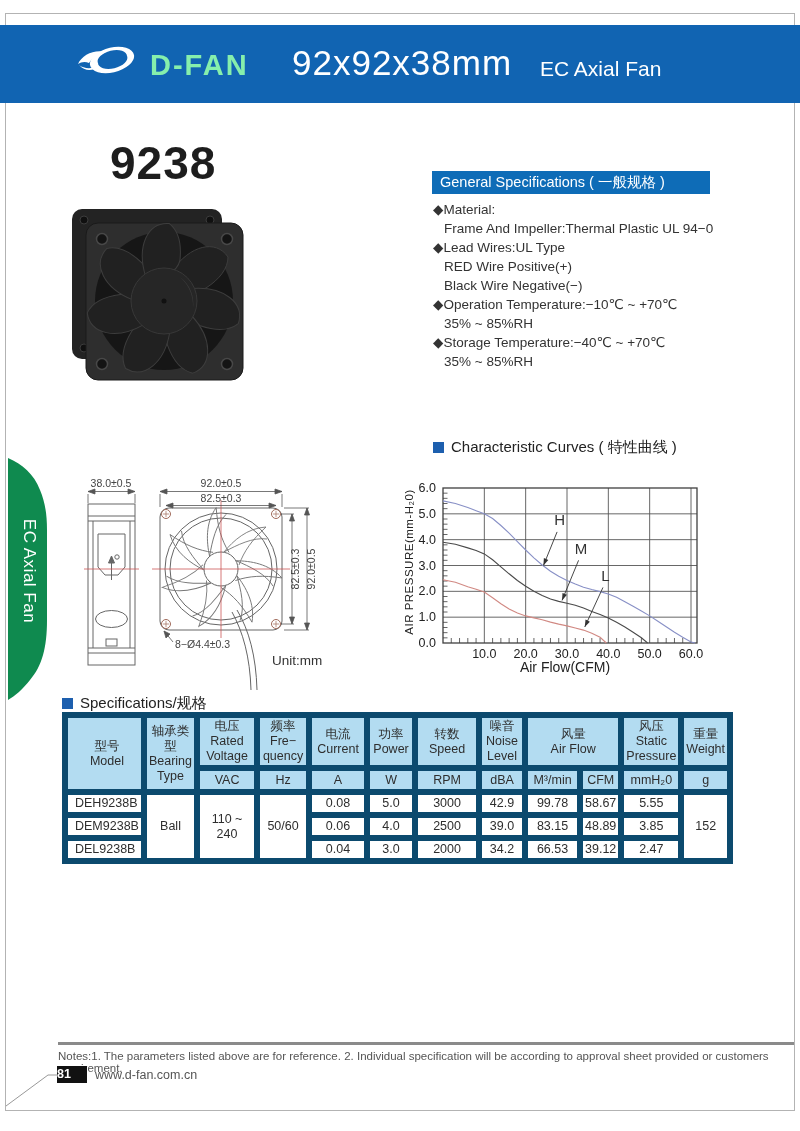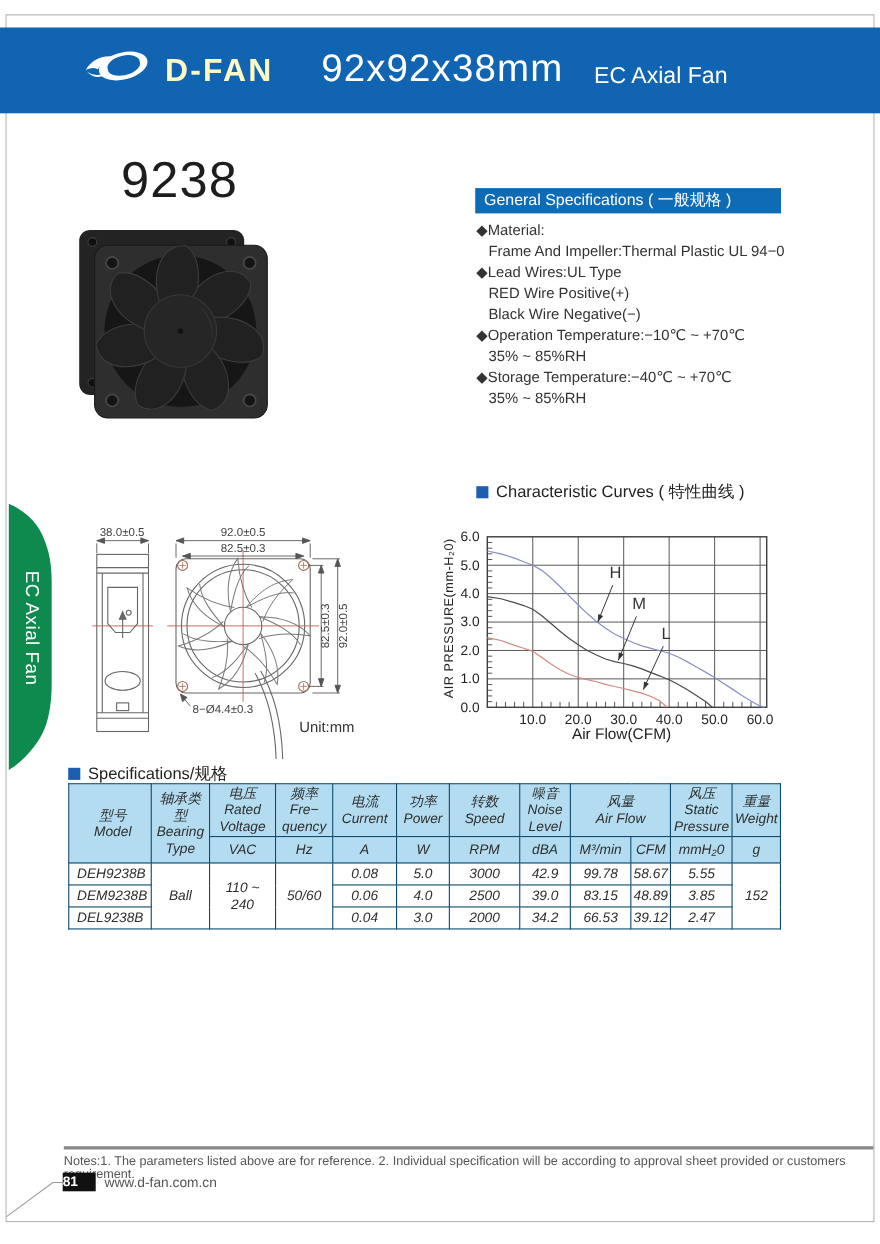--- a/index.html
+++ b/index.html
@@ -2,41 +2,41 @@
 <html><head>
 <meta charset="utf-8">
 <style>
   html,body{margin:0;padding:0;background:#fff;}
   .page{position:relative;width:800px;height:1131px;background:#fff;overflow:hidden;
         font-family:"Liberation Sans","DejaVu Sans",sans-serif;color:#333;}
   .frame{position:absolute;left:5px;top:13px;width:788px;height:1096px;border:1px solid #b3b3b3;}
   
   .topbar{position:absolute;left:0;top:25px;width:800px;height:78px;background:#1164b2;}
   .logo{position:absolute;left:76px;top:14px;width:230px;height:52px;display:flex;align-items:center;}
-  .logo-text{color:#fef9c3;font-size:29px;font-weight:bold;letter-spacing:2px;margin-left:2px;}
+  .logo-text{color:#86efac;font-size:29px;font-weight:bold;letter-spacing:2px;margin-left:2px;}
   .size-title{position:absolute;left:292px;top:18px;color:#fff;font-size:35px;letter-spacing:1px;}
   .type-title{position:absolute;left:540px;top:32px;color:#fff;font-size:21px;}
   
-  .model-title{position:absolute;left:110px;top:136px;font-size:46px;color:#1d1d1d;letter-spacing:1px;}
+  .model-title{position:absolute;left:110px;top:136px;font-size:46px;color:#1d1d1d;letter-spacing:1px;font-weight:bold;}
   
   .gs-bar{position:absolute;left:432px;top:171px;width:278px;height:23px;background:#0e6cb7;
           color:#fff;font-size:14.5px;line-height:23px;padding-left:8px;box-sizing:border-box;}
   .gs-list{position:absolute;left:433px;top:200px;width:330px;font-size:13.5px;line-height:19px;color:#333;}
   .gs-list .cont{padding-left:11px;}
   
   .sec-title{position:absolute;display:flex;align-items:center;font-size:15px;color:#222;}
   .sec-sq{width:11px;height:11px;background:#1d5fae;margin-right:7px;flex:0 0 auto;}
   
   .ylabel{position:absolute;left:328px;top:556px;width:162px;text-align:center;
           transform:rotate(-90deg);font-size:11.5px;color:#222;letter-spacing:.5px;}
   .xlabel{position:absolute;left:470px;top:659px;width:190px;text-align:center;font-size:14px;color:#222;}
   
   .spec-table{position:absolute;left:62px;top:712px;border-collapse:collapse;table-layout:fixed;
               font-size:12.5px;color:#2e2e2e;}
-  .spec-table td{border:1px solid #0c4a6e;text-align:center;vertical-align:middle;padding:1px 2px;line-height:15px;font-style:italic;}
+  .spec-table td{border:6px solid #0c4a6e;text-align:center;vertical-align:middle;padding:1px 2px;line-height:15px;}
   .spec-table .hd{background:#b3dcf1;}
   .spec-table .model-cell{text-align:left;padding-left:7px;}
   .h1{height:47px;} .h2{height:24px;} .br{height:20px;}
   
   .foot-rule{position:absolute;left:58px;top:1042px;width:736px;height:3px;background:#8a8a8a;}
   .notes{position:absolute;left:58px;top:1050px;width:720px;font-size:11.5px;color:#555;}
   .page-badge{position:absolute;left:57px;top:1066px;width:30px;height:17px;background:#111;
               color:#fff;font-size:12.5px;font-weight:bold;text-align:left;line-height:17px;}
   .site{position:absolute;left:95px;top:1068px;font-size:12.5px;color:#555;}
   

